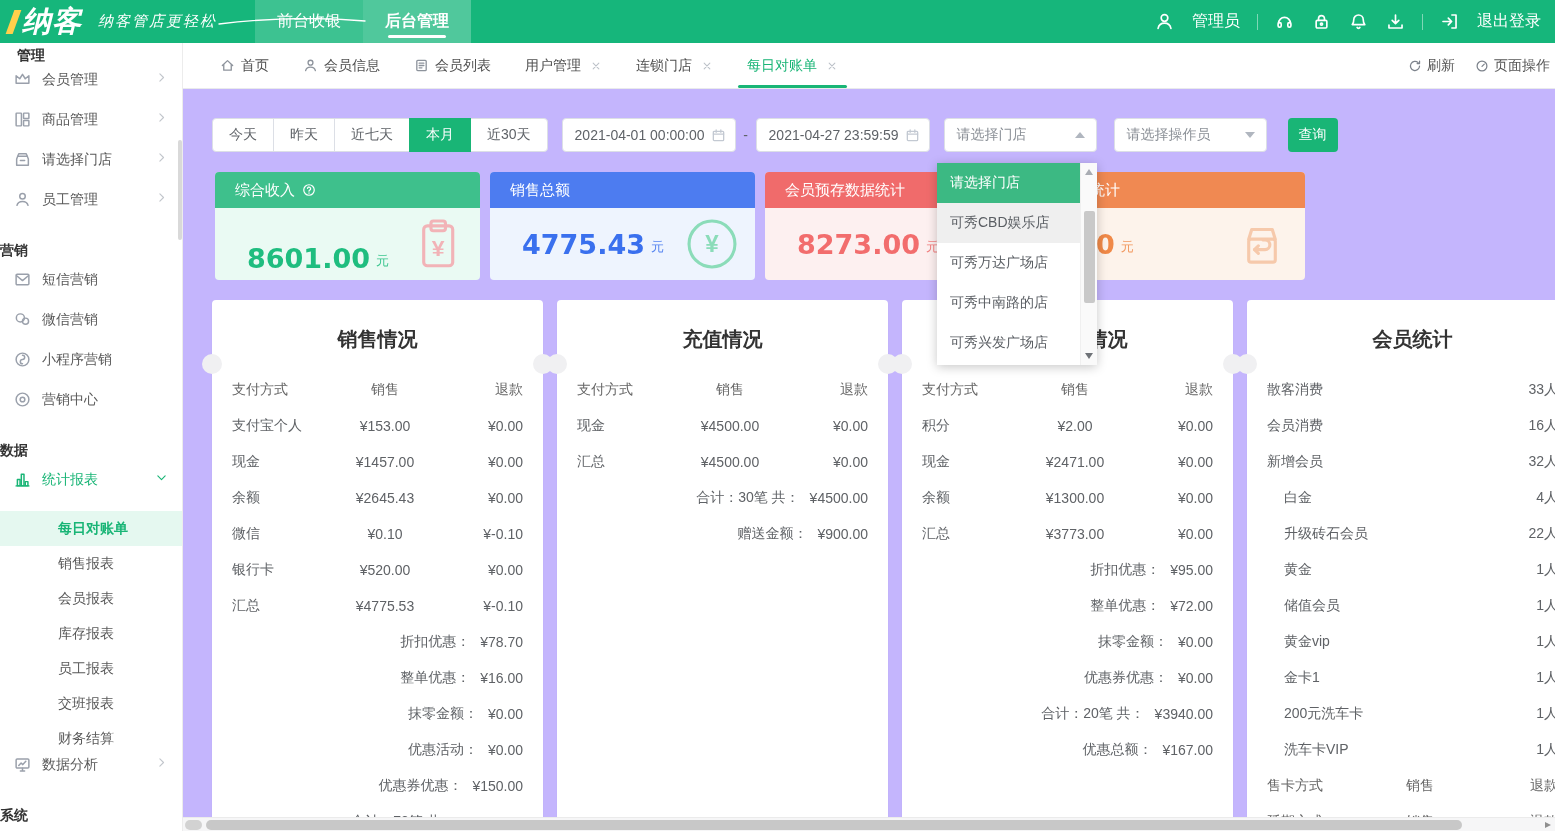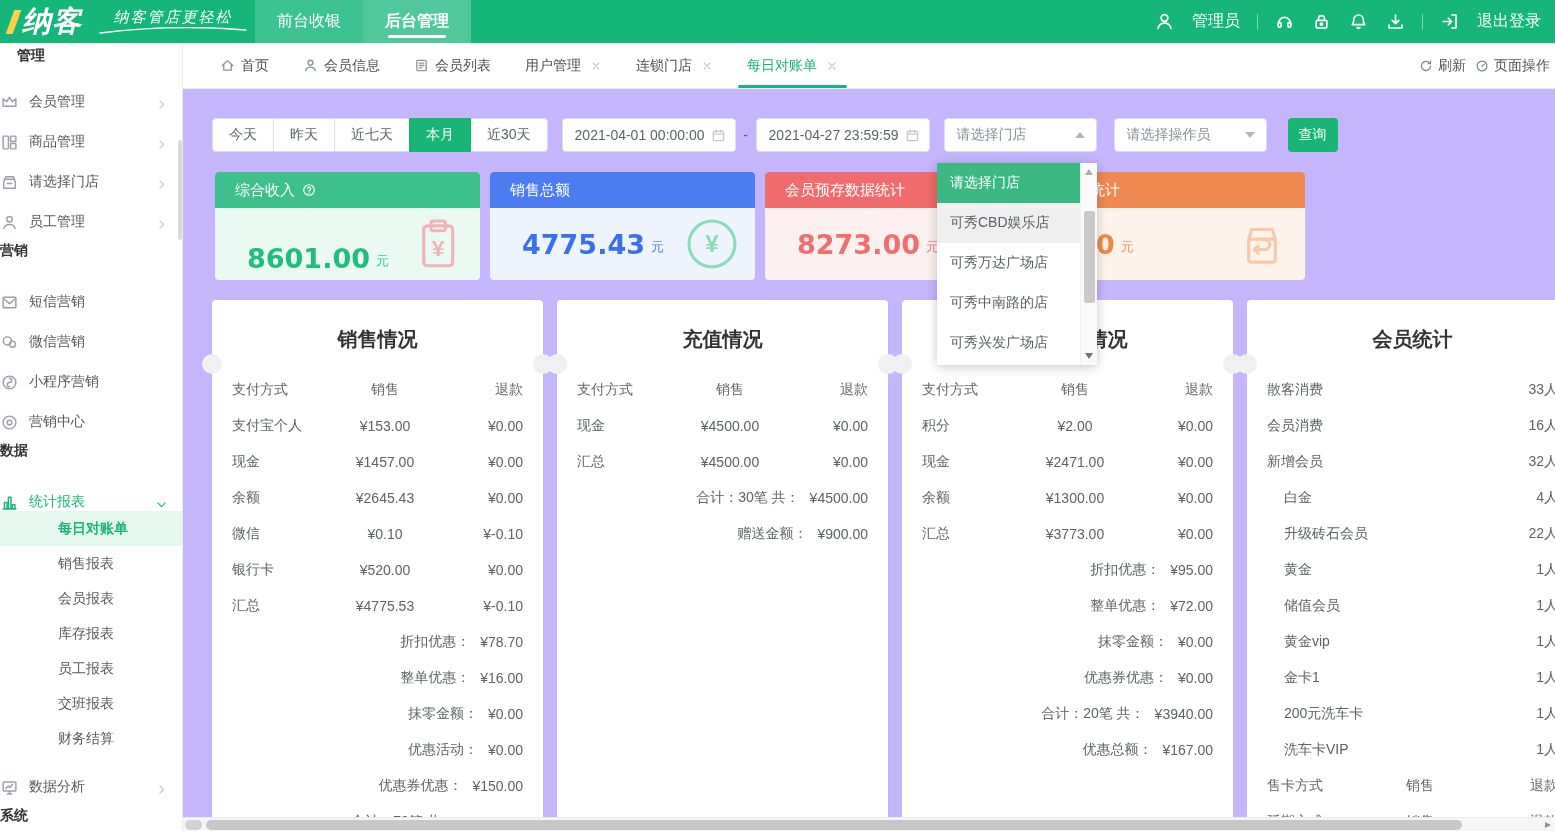--- a/index.html
+++ b/index.html
@@ -6,53 +6,53 @@
 body{background:#d8d8d8;font-family:"Liberation Sans","DejaVu Sans",sans-serif}
 .stage{position:relative;width:1555px;height:831px;background:#c4b5fd;overflow:hidden}
 .iw{display:inline-flex;align-items:center;justify-content:center}
 svg{display:block}
 
 
 .hd{position:absolute;left:0;top:0;width:100%;height:43px;background:#16b67b;color:#fff;z-index:40}
 .logo{position:absolute;left:10px;top:0;height:43px;display:flex;align-items:center}
 .logo-accent{width:7px;height:24px;background:#ffd04b;transform:skewX(-20deg);margin-right:5px}
 .logo-text{font-size:29px;font-weight:bold;font-style:italic;letter-spacing:1px;line-height:1}
-.slogan-wrap{margin-left:16px;display:flex;flex-direction:column;align-items:center}
+.slogan-wrap{margin-left:16px;display:flex;flex-direction:row;align-items:center}
 .slogan-text{font-size:15px;font-style:italic;letter-spacing:2px}
 .hnav{position:absolute;left:255px;top:0;height:43px;display:flex}
 .hnav-tab{position:relative;padding:0 22px;display:flex;align-items:center;font-size:16px;background:rgba(255,255,255,.17);cursor:pointer}
 .hnav-tab.active{background:rgba(255,255,255,.25);font-weight:bold}
 .hnav-tab.active::after{content:"";position:absolute;bottom:5px;left:50%;transform:translateX(-50%);width:58px;height:3px;background:#fff;border-radius:2px}
 .huser{position:absolute;right:14px;top:0;height:43px;display:flex;align-items:center;gap:17px;font-size:16px}
 .hu-item{display:flex;align-items:center;gap:18px;cursor:pointer}
 .hu-ic{width:19px;height:19px;cursor:pointer}
 .hu-person{width:19px;height:19px}
 .hdiv{width:1px;height:16px;background:rgba(255,255,255,.45)}
 
 
 .side{position:absolute;left:0;top:43px;width:183px;height:788px;background:#fff;border-right:1px solid #ececec;z-index:10;font-size:14px;color:#595959;overflow:hidden}
 .s-cut{height:28px;overflow:hidden;position:relative}
 .s-cut span{position:absolute;left:17px;top:4px;font-weight:bold;color:#333}
 .s-sec{height:40px;display:flex;align-items:center;font-weight:bold;color:#333}
-.s-item{height:40px;display:flex;align-items:flex-end;padding:0 14px 0 1px;cursor:pointer}
+.s-item{height:40px;display:flex;align-items:flex-start;padding:0 14px 0 14px;cursor:pointer}
 .s-item .sic{width:17px;height:17px;margin-right:11px;color:#9aa0ab}
 .s-item .arrow{margin-left:auto;width:13px;height:13px;color:#c2c6cc}
 .s-item.green,.s-item.green .sic,.s-item.green .arrow{color:#19b576}
 .s-sub{height:35px;display:flex;align-items:center;padding-left:58px;cursor:pointer;color:#595959}
 .s-sub.active{background:#e5f8f0;color:#19b576;font-weight:bold}
 .side-sb{position:absolute;left:178px;top:140px;width:4px;height:100px;background:#d9d9d9;border-radius:2px;z-index:12}
 
 
 .tabbar{position:absolute;left:183px;top:43px;width:1372px;height:46px;background:#fff;border-bottom:1px solid #e9eaec;display:flex;align-items:center;z-index:20;padding-left:20px}
 .tab{display:flex;align-items:center;height:100%;padding:0 17px;font-size:14px;color:#4f4f4f;cursor:pointer;position:relative}
 .tab .tic{width:15px;height:15px;margin-right:6px;color:#8d939c}
 .tab .x{width:12px;height:12px;margin-left:9px;color:#bcc1c8;cursor:pointer}
 .tab.active{color:#19b576}
 .tab.active::after{content:"";position:absolute;left:8px;right:8px;bottom:0;height:3px;background:#19b576;border-radius:2px}
-.tab-actions{margin-left:auto;display:flex;align-items:center;gap:9px;padding-right:5px;font-size:14px;color:#555}
+.tab-actions{margin-left:auto;display:flex;align-items:center;gap:20px;padding-right:5px;font-size:14px;color:#555}
 .tb-act{display:flex;align-items:center;gap:5px;cursor:pointer}
 .tb-act .aic{width:14px;height:14px;color:#7c828b}
 
 
 .content{position:absolute;left:183px;top:89px;width:1372px;height:742px;overflow:hidden}
 
 
 .filters{position:absolute;left:29px;top:29px;display:flex;align-items:center}
 .quick{display:flex}
 .qbtn{border:1px solid #dcdfe6;margin-left:-1px;background:#fff;height:34px;padding:0 16px;font-size:14px;color:#5f6368;display:flex;align-items:center;cursor:pointer;position:relative}

